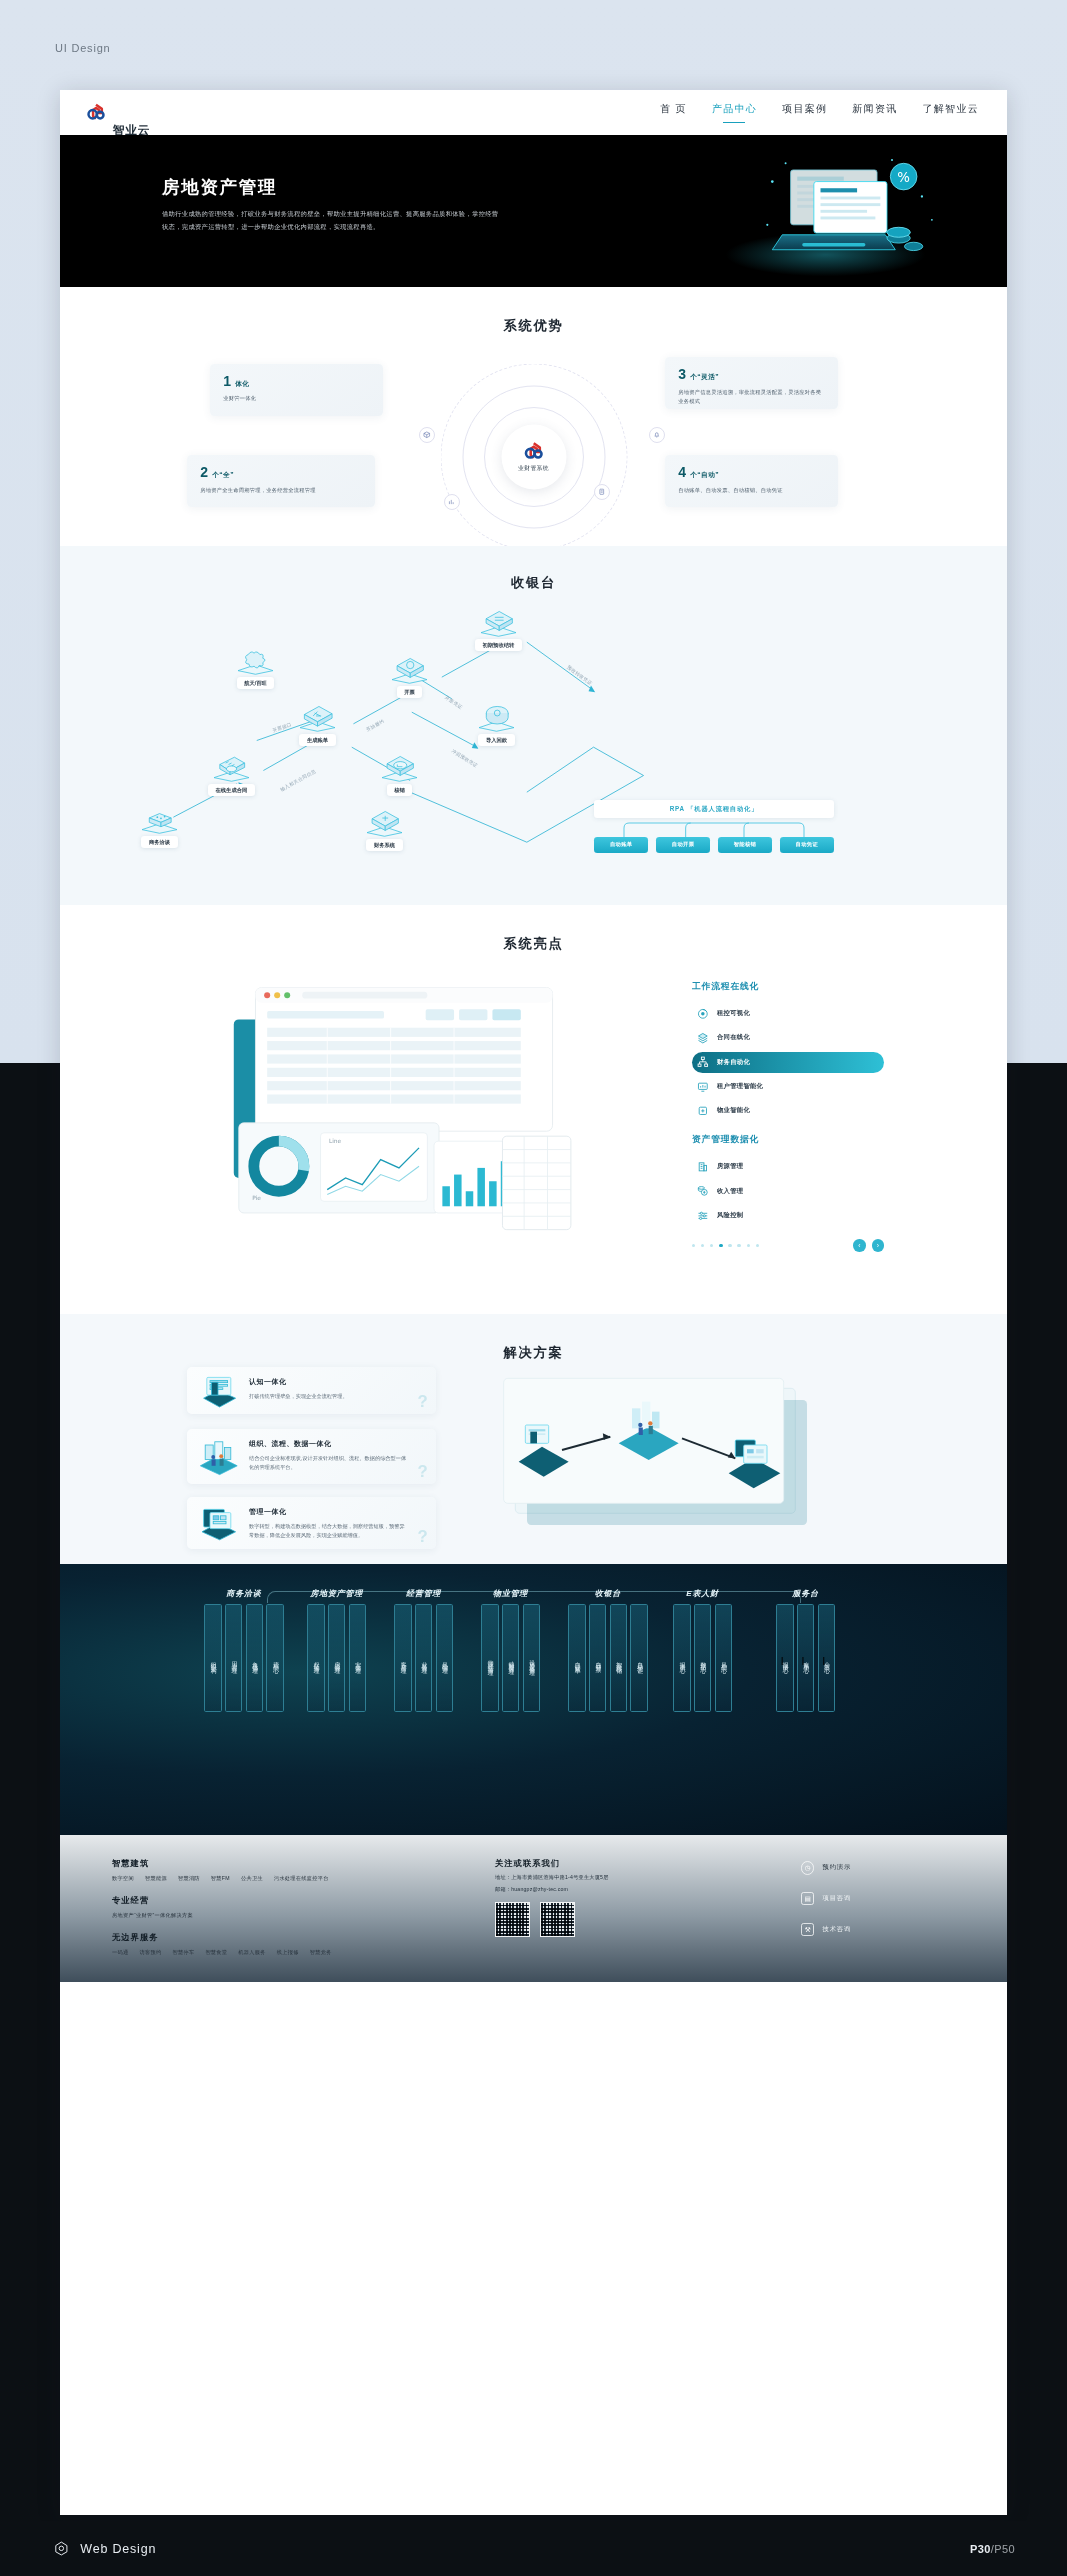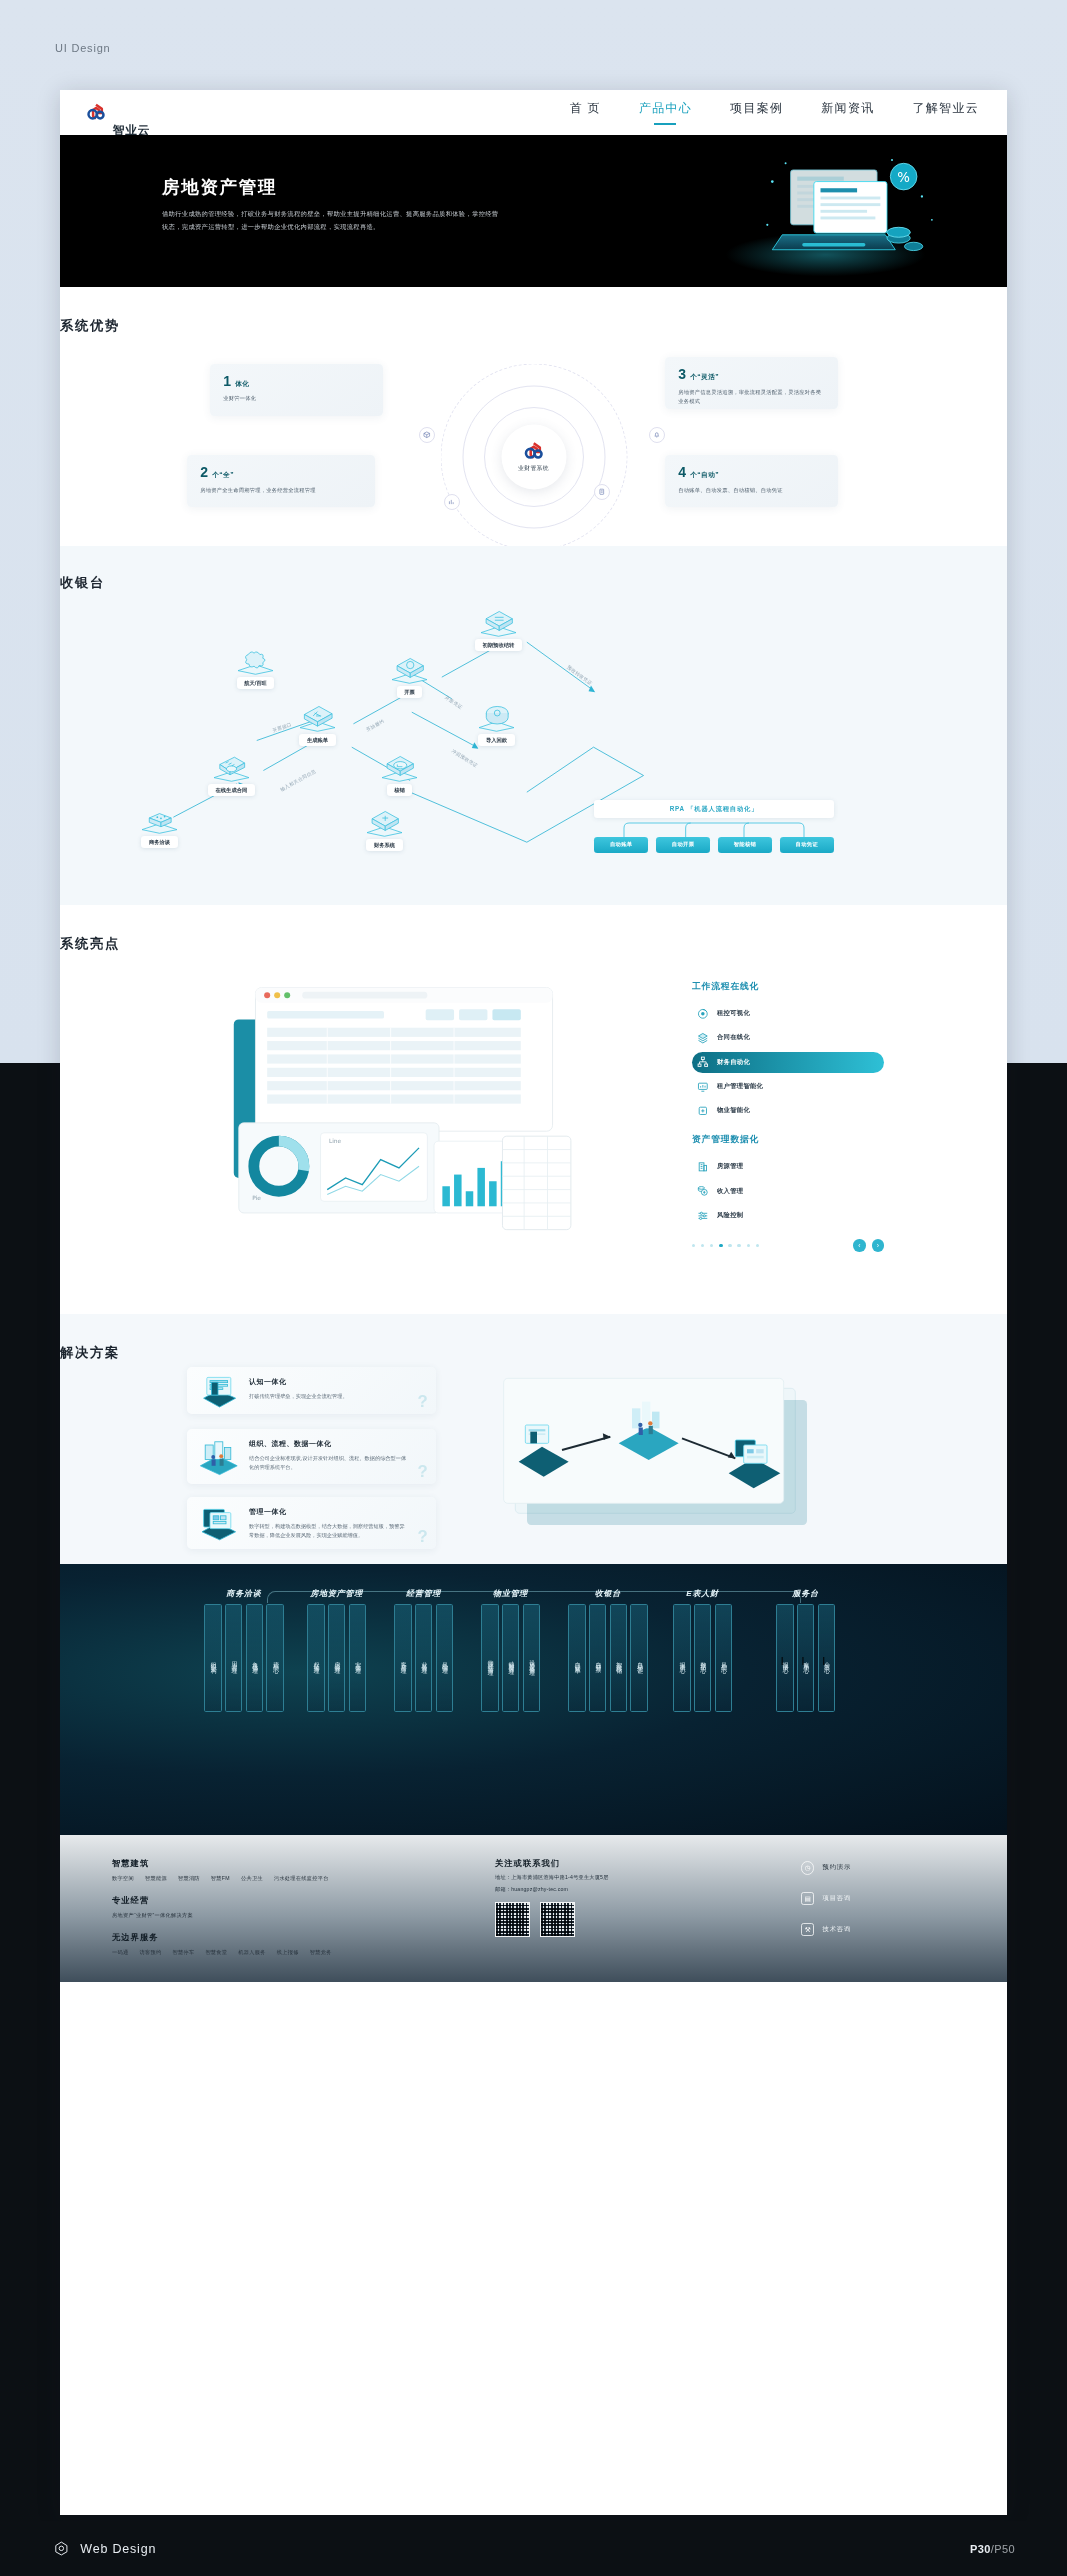--- a/index.html
+++ b/index.html
@@ -27,32 +27,32 @@
     background:#fff; overflow:hidden;
     box-shadow:0 3.3px 22px rgba(20,30,45,.18);
   }
 
   
   .nav { height:45px; background:#fff; display:flex; align-items:center; position:relative; }
   .nav .brand { display:flex; align-items:center; margin-left:25px; }
   .nav .brand .bmark { width:22px; height:18.3px; }
   .nav .brand .bname { margin-left:5.8px; font-size:11.7px; font-weight:bold; color:#1d2a35; letter-spacing:0.8px;margin-top:36px; }
   .nav .menu { position:absolute; right:28px; display:flex; gap:25px; align-items:center; }
-  .nav .menu a { font-size:12px; color:#2b3540; text-decoration:none; letter-spacing:1.3px; position:relative; padding-bottom:7.5px;margin-left:13px; }
+  .nav .menu a { font-size:10px; color:#2b3540; text-decoration:none; letter-spacing:1.3px; position:relative; padding-bottom:7.5px; }
   .nav .menu a.active { color:#18a0bd; }
   .nav .menu a.active:after { content:""; position:absolute; left:50%; transform:translateX(-50%); bottom:0; width:22px; height:1.7px; background:#18a0bd; }
 
   
   .hero { height:152px; background:#000; position:relative; overflow:hidden; }
   .hero .h-title { position:absolute; left:102px; top:40px; color:#fff; font-size:17.5px; font-weight:bold; letter-spacing:1.7px; }
   .hero .h-desc { position:absolute; left:102px; top:73px; width:340px; color:#c9cfd5; font-size:6.3px; line-height:2.05; letter-spacing:0.3px; }
   .hero .h-art { position:absolute; right:48px; top:10px; width:267px; height:133px; }
 
   
-  .sec-title { text-align:left; font-size:13.3px; font-weight:bold; color:#1d2630; letter-spacing:1.7px; }
+  .sec-title { text-align:center; font-size:13.3px; font-weight:bold; color:#1d2630; letter-spacing:1.7px; }
 
   
   .adv { background:#fff; padding-top:30px; height:259px; position:relative; }
   .adv-stage { position:relative; width:947px; height:200px; margin-top:22px; }
   .rings { position:absolute; left:50%; top:50%; transform:translate(-50%,-50%); width:200px; height:200px; }
   .ring { position:absolute; left:50%; top:50%; transform:translate(-50%,-50%); border-radius:50%; border:0.8px solid #e3e4f1; }
   .r1 { width:100px; height:100px; }
   .r2 { width:143px; height:143px; }
   .r3 { width:187px; height:187px; border-style:dashed; }
   .core {

